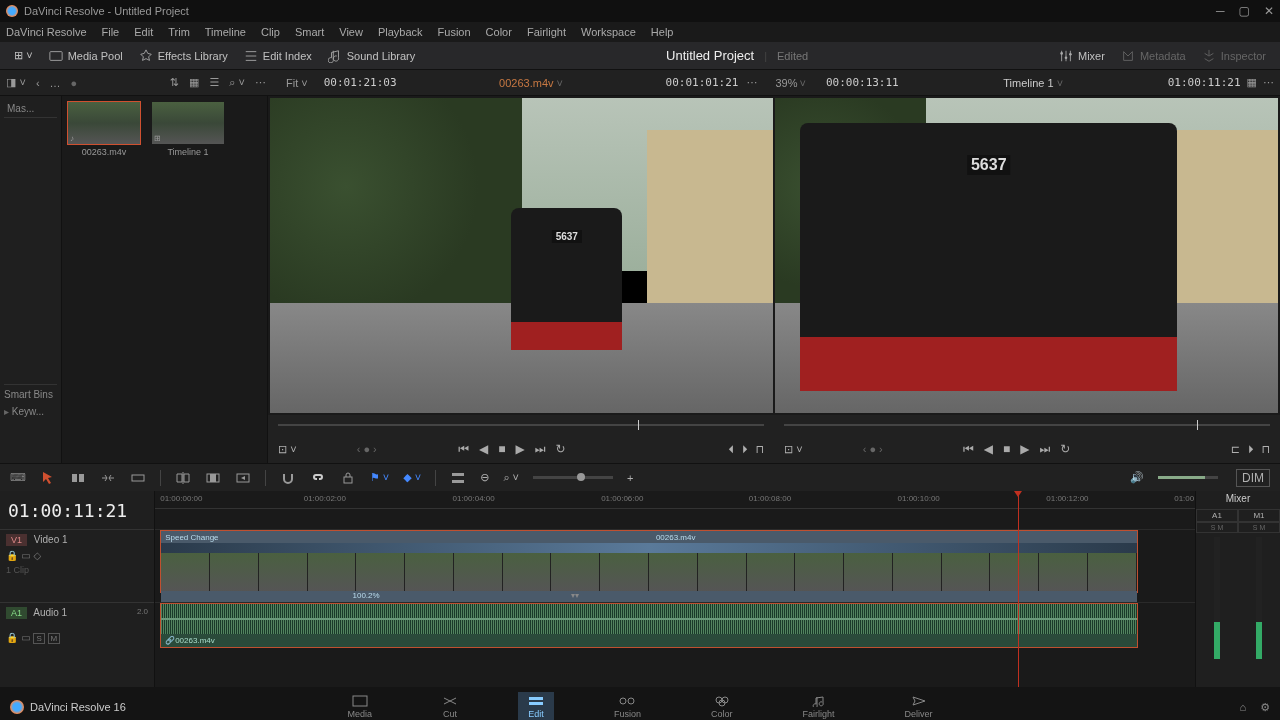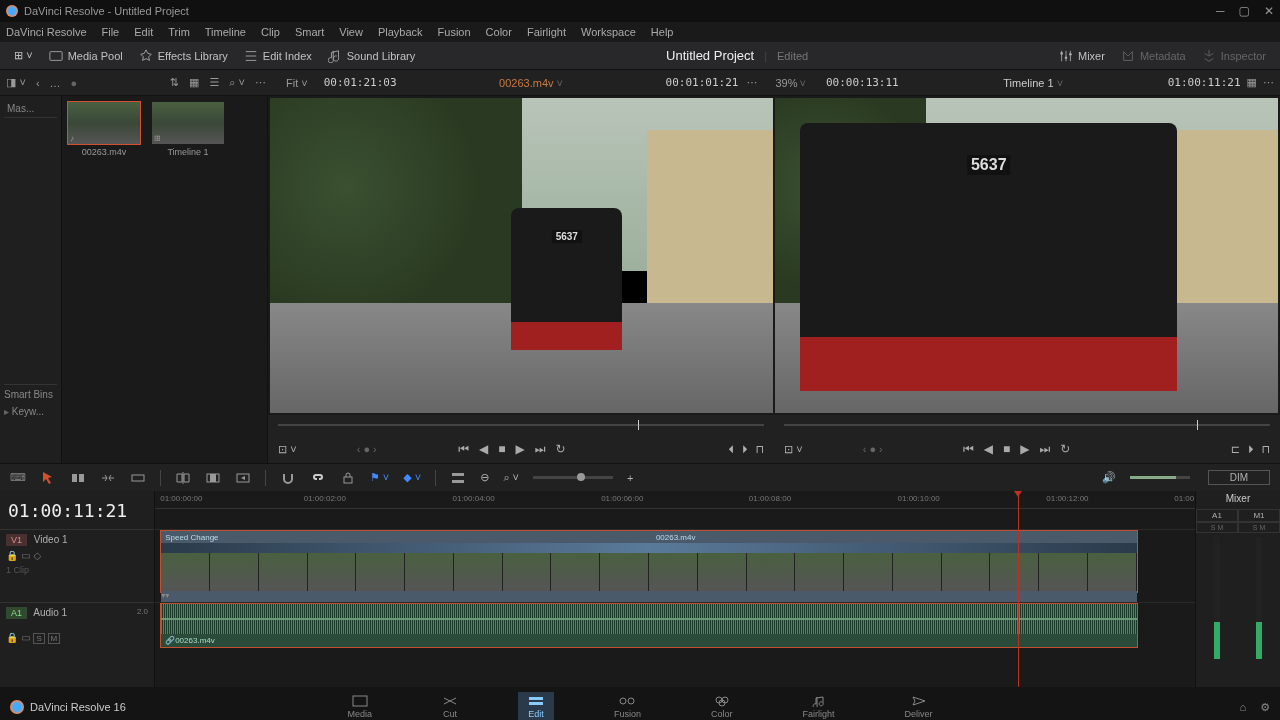--- a/index.html
+++ b/index.html
@@ -344,21 +344,21 @@
     </svg>
   <span>⊖</span>
   <span>⌕ ˅</span>
   <div style="width:80px;height:3px;background:#444;position:relative">
       <div style="position:absolute;left:55%;top:-3px;width:8px;height:8px;background:#999;border-radius:50%"></div>
     </div>
   <span>+</span>
   <span style="flex:1"></span>
   <span>🔊</span>
   <div class="vol-slider"></div>
-  <span style="font-size:10px;border:1px solid #555;padding:1px 21px">DIM</span>
+  <span style="font-size:12px;border:1px solid #555;padding:1px 5px">DIM</span>
 </div>
 
 <div class="timeline-area">
   <div class="tl-left">
     <div class="tl-tc">01:00:11:21</div>
     <div class="track-head">
       <span class="track-label v">V1</span>
       <span>Video 1</span>
       <div style="margin-top:4px;color:#777">🔒 ▭ ◇</div>
       <div style="margin-top:4px;color:#555;font-size:9px">1 Clip</div>
@@ -406,20 +406,21 @@
             <div></div>
             <div></div>
             <div></div>
             <div></div>
             <div></div>
             <div></div>
             <div></div>
             <div></div>
           </div>
         <div class="clip-speed-val">
+            <span style="width:42%;text-align:center">100.2%</span>
             <span style="color:#888">▾</span>
             <span style="color:#888">▾</span>
           </div>
       </div>
     </div>
     <div class="track-lane audio">
       <div class="clip audio" style="left:0.5%;width:94%">
         <div class="waveform"></div>
         <div class="clip-name-bar">🔗 <span>00263.m4v</span></div>
       </div>

